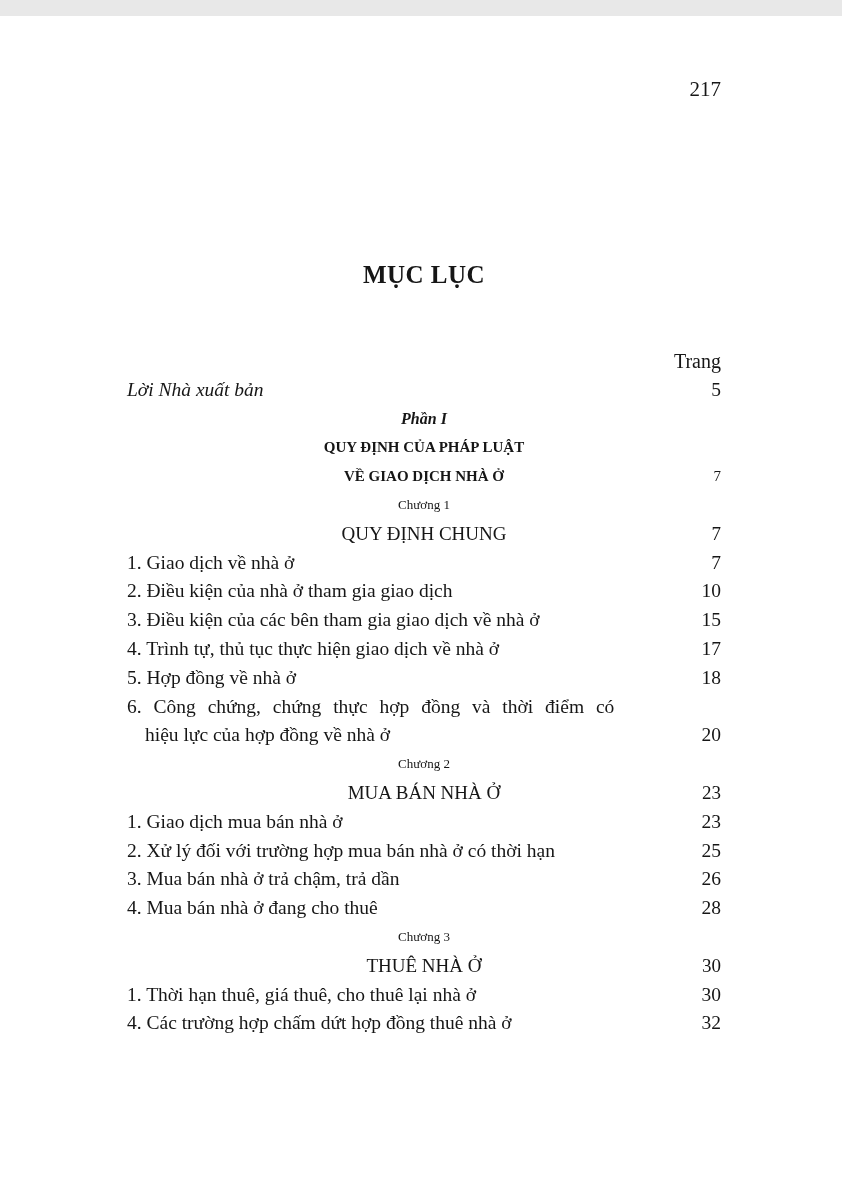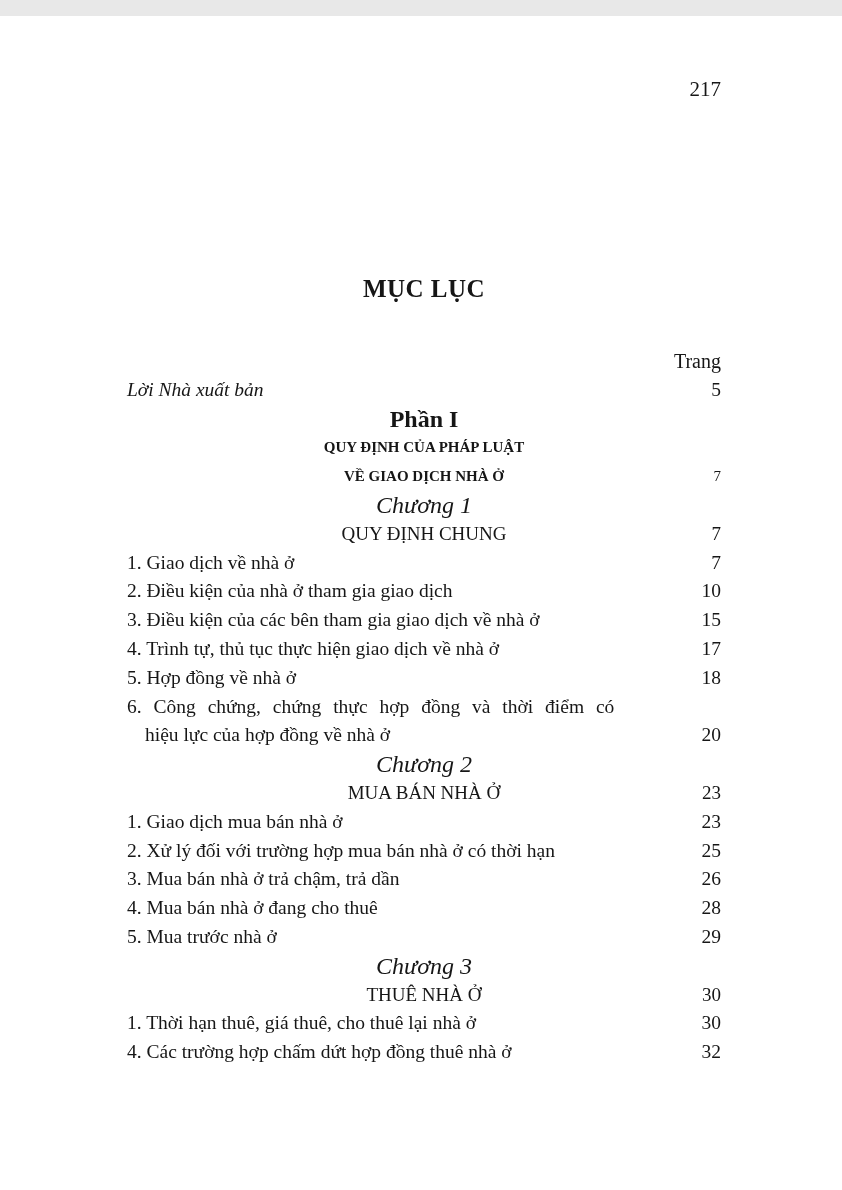--- a/index.html
+++ b/index.html
@@ -19,21 +19,21 @@
   }
   .folio {
     position: absolute;
     top: 60px;
     right: 121px;
     font-size: 21px;
     line-height: 26px;
   }
   .doc-title {
     position: absolute;
-    top: 242px;
+    top: 228px;
     left: 127px;
     width: 594px;
     text-align: center;
     font-size: 25px;
     font-weight: bold;
     letter-spacing: 0.5px;
   }
   .toc {
     position: absolute;
     top: 331px;
@@ -57,29 +57,29 @@
   }
   .row.col-header {
     text-align: right;
     font-size: 20px;
   }
   .row.item .label { display: inline-block; }
   .row.item.italic .label { font-style: italic; }
   .row.heading { text-align: center; }
   .row.part-name {
     font-weight: bold;
-    font-size: 24px;
+    font-style: italic;
+    font-size: 16px;
   }
   .row.part-title {
     font-weight: bold;
     font-size: 15px;
   }
   .row.chapter-name {
-    font-style: italic;
-    font-size: 24px;
+    font-size: 13px;
   }
   .row.chapter-title {
     font-size: 19px;
   }
   .row.wrap { white-space: normal; }
   .row.wrap .line1 {
     line-height: 28.8px;
     word-spacing: 7px;
   }
   .row.wrap .line2 {
@@ -113,19 +113,18 @@
         <div class="line1">6. Công chứng, chứng thực hợp đồng và thời điểm có</div>
         <div class="line2">hiệu lực của hợp đồng về nhà ở</div>
         <span class="pagenum">20</span>
       </div>
       <div class="row heading chapter-name"><span class="label">Chương 2</span></div>
       <div class="row heading chapter-title"><span class="label">MUA BÁN NHÀ Ở</span><span class="pagenum">23</span></div>
       <div class="row item"><span class="label">1. Giao dịch mua bán nhà ở</span><span class="pagenum">23</span></div>
       <div class="row item"><span class="label">2. Xử lý đối với trường hợp mua bán nhà ở có thời hạn</span><span class="pagenum">25</span></div>
       <div class="row item"><span class="label">3. Mua bán nhà ở trả chậm, trả dần</span><span class="pagenum">26</span></div>
       <div class="row item"><span class="label">4. Mua bán nhà ở đang cho thuê</span><span class="pagenum">28</span></div>
-      <div class="row item"><span class="label">5. Mua trước nhà ở</span><span class="pagenum">29</span></div>
       <div class="row heading chapter-name"><span class="label">Chương 3</span></div>
       <div class="row heading chapter-title"><span class="label">THUÊ NHÀ Ở</span><span class="pagenum">30</span></div>
       <div class="row item"><span class="label">1. Thời hạn thuê, giá thuê, cho thuê lại nhà ở</span><span class="pagenum">30</span></div>
       <div class="row item"><span class="label">4. Các trường hợp chấm dứt hợp đồng thuê nhà ở</span><span class="pagenum">32</span></div>
     </div>
 </div>
 
 </body></html>

